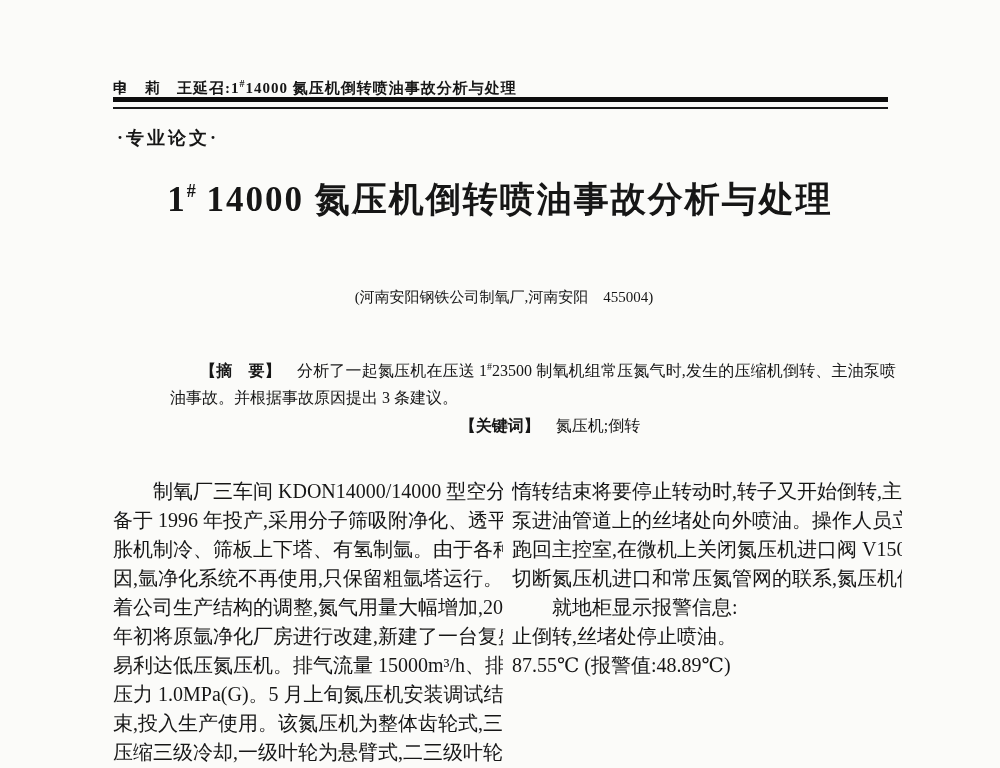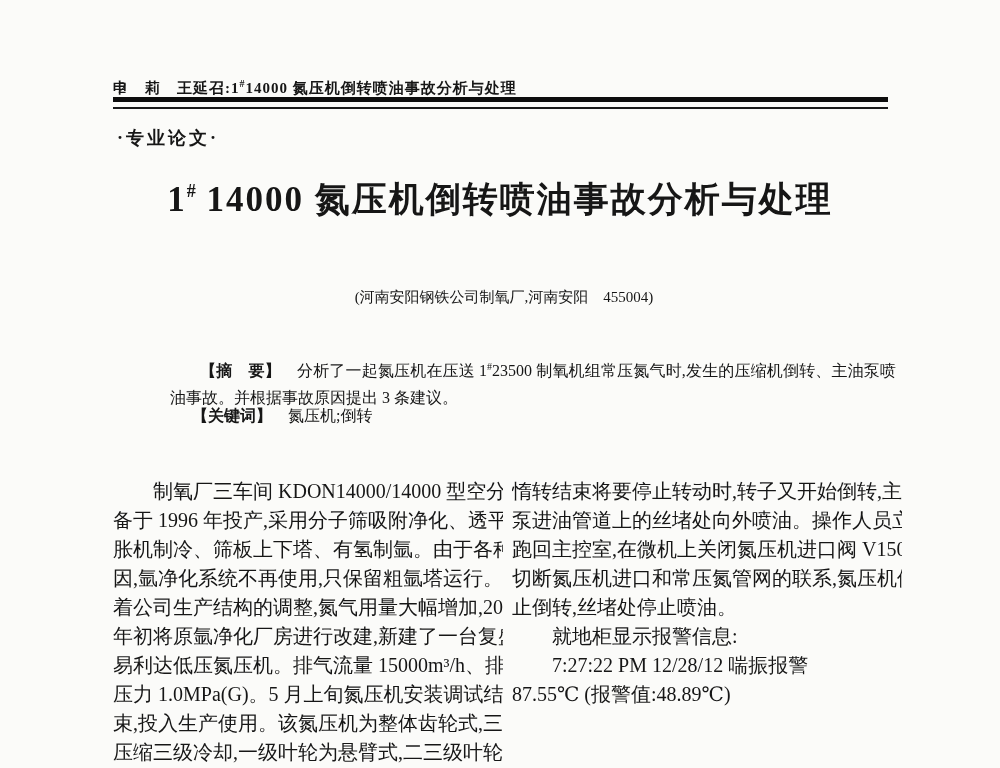--- a/index.html
+++ b/index.html
@@ -64,21 +64,21 @@
   
   .abstract {
     position: absolute; top: 341px; left: 158px; width: 726px;
     margin: 12px; font-size: 16px; line-height: 27px;
     text-indent: 30px; text-align: justify;
   }
   .abstract sup { font-size: 10px; }
   .label-bold { font-family: "DejaVu Sans", sans-serif; font-weight: bold; }
   .keywords {
     position: absolute; top: 398px; left: 158px; width: 726px;
-    margin: 4px; font-size: 16px; line-height: 27px; text-indent: 30px;
+    margin: 14px; font-size: 16px; line-height: 27px; text-indent: 30px; text-align: center;
   }
 
   
   .column {
     position: absolute; top: 477px; height: 291px; width: 390px;
     font-size: 20px; line-height: 29px; overflow: hidden;
     white-space: nowrap;
   }
   .column-left  { left: 113px; }
   .column-right { left: 512px; }
@@ -117,19 +117,18 @@
       <div class="bodyline">压力 1.0MPa(G)。5 月上旬氮压机安装调试结</div>
       <div class="bodyline">束,投入生产使用。该氮压机为整体齿轮式,三级</div>
       <div class="bodyline">压缩三级冷却,一级叶轮为悬臂式,二三级叶轮共</div>
     </div>
 
   <div class="column column-right">
       <div class="bodyline">惰转结束将要停止转动时,转子又开始倒转,主油</div>
       <div class="bodyline">泵进油管道上的丝堵处向外喷油。操作人员立即</div>
       <div class="bodyline">跑回主控室,在微机上关闭氮压机进口阀 V1500,</div>
       <div class="bodyline">切断氮压机进口和常压氮管网的联系,氮压机停</div>
+      <div class="bodyline">　　就地柜显示报警信息:</div>
       <div class="bodyline">止倒转,丝堵处停止喷油。</div>
-      <div class="bodyline">　　就地柜显示报警信息:</div>
-      <div class="bodyline">　　7:27:22 PM 12/28/12 喘振报警</div>
       <div class="bodyline">87.55℃ (报警值:48.89℃)</div>
     </div>
 
 </div>
 
 </body></html>

